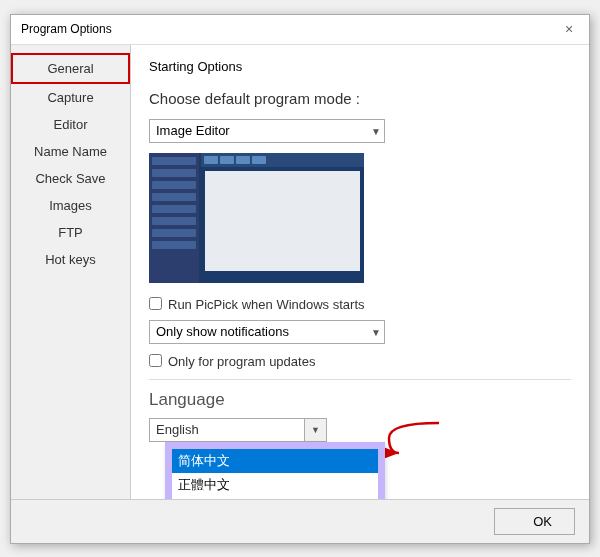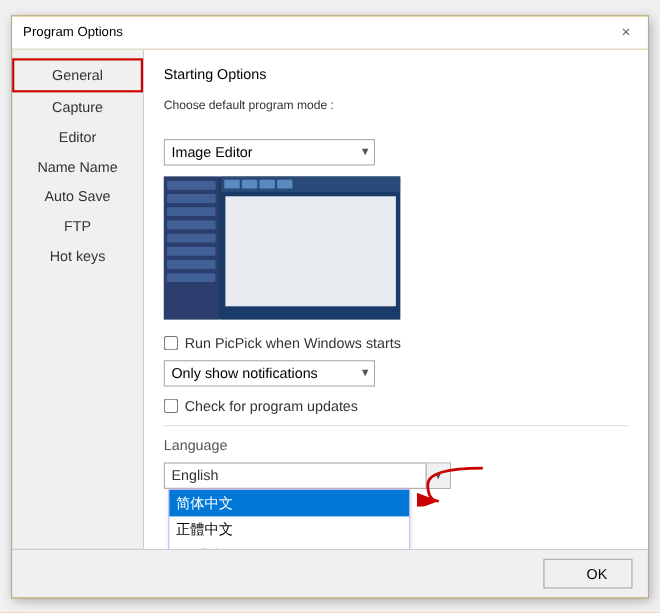--- a/index.html
+++ b/index.html
@@ -10,21 +10,21 @@
       display: flex;
       align-items: center;
       justify-content: center;
       width: 600px;
       height: 557px;
       overflow: hidden;
     }
     .dialog {
       width: 580px;
       height: 530px;
-      background: #eab308;
+      background: #4c1d95;
       border: 1px solid #aaa;
       box-shadow: 2px 2px 10px rgba(0,0,0,0.3);
       display: flex;
       flex-direction: column;
     }
     .title-bar {
       background: #fff;
       padding: 6px 10px;
       display: flex;
       align-items: center;
@@ -78,28 +78,28 @@
       overflow-y: auto;
       position: relative;
     }
     .section-title {
       font-size: 13px;
       color: #000;
       margin-bottom: 12px;
       padding-bottom: 4px;
     }
     .section-label {
-      font-size: 11px;
+      font-size: 15px;
       color: #333;
-      margin-bottom: 24px;
+      margin-bottom: 12px;
     }
     .select-wrapper {
       position: relative;
       display: inline-block;
-      width: 192px;
+      width: 236px;
       margin-bottom: 10px;
     }
     .select-wrapper select {
       width: 100%;
       padding: 3px 24px 3px 6px;
       border: 1px solid #aaa;
       background: #fff;
       font-size: 13px;
       appearance: none;
       -webkit-appearance: none;
@@ -155,46 +155,46 @@
       padding: 0 3px;
     }
     .preview-toolbar-btn {
       width: 14px;
       height: 8px;
       background: #5a8abf;
       border-radius: 1px;
     }
     .checkbox-row {
       display: flex;
-      align-items: center;
+      align-items: flex-start;
       gap: 6px;
       margin-bottom: 8px;
     }
     .checkbox-row input[type="checkbox"] {
       width: 13px;
       height: 13px;
       cursor: pointer;
     }
     .checkbox-label {
       font-size: 13px;
       color: #333;
     }
     .lang-section {
       margin-top: 10px;
       border-top: 1px solid #ddd;
       padding-top: 10px;
     }
     .lang-section-title {
-      font-size: 13px;
+      font-size: 17px;
       color: #555;
       margin-bottom: 8px;
     }
     .lang-select-area {
       position: relative;
-      width: 261px;
+      width: 178px;
     }
     .lang-input-row {
       display: flex;
       align-items: center;
       border: 1px solid #aaa;
       background: #fff;
       height: 24px;
       position: relative;
     }
     .lang-input-text {
@@ -211,23 +211,23 @@
       display: flex;
       align-items: center;
       justify-content: center;
       cursor: pointer;
       font-size: 9px;
       color: #555;
     }
     .lang-dropdown {
       position: absolute;
       top: 24px;
-      left: 4px;
+      left: 16px;
       width: 220px;
-      border: 1px solid #c4b5fd;
+      border: 7px solid #c4b5fd;
       background: #fff;
       z-index: 10;
       box-shadow: 1px 2px 5px rgba(0,0,0,0.15);
     }
     .lang-option {
       padding: 3px 6px;
       font-size: 13px;
       cursor: pointer;
     }
     .lang-option.selected {
@@ -269,21 +269,22 @@
     <button class="close-btn">×</button>
   </div>
 
   <div class="dialog-body">
 
     <div class="sidebar">
       <div class="sidebar-item active">General</div>
       <div class="sidebar-item">Capture</div>
       <div class="sidebar-item">Editor</div>
       <div class="sidebar-item">Name Name</div>
-      <div class="sidebar-item">Auto Save</div>
+      <div class="sidebar-item">Check Save</div>
+      <div class="sidebar-item">Images</div>
       <div class="sidebar-item">FTP</div>
       <div class="sidebar-item">Hot keys</div>
     </div>
 
     <div class="content-area">
       <div class="section-title">Starting Options</div>
 
       <div class="section-label">Choose default program mode :</div>
 
       <div class="select-wrapper">
@@ -330,21 +331,21 @@
           <option>Only show notifications</option>
           <option>Run minimized</option>
           <option>Run normally</option>
         </select>
         <span class="select-arrow">▼</span>
       </div>
 
       
       <div class="checkbox-row">
         <input type="checkbox" style="">
-        <span class="checkbox-label">Check for program updates</span>
+        <span class="checkbox-label">Only for program updates</span>
       </div>
 
       
       <div class="lang-section">
         <div class="lang-section-title">Language</div>
 
         <div class="arrow-container">
           <div class="lang-select-area">
             <div class="lang-input-row">
               <span class="lang-input-text">English</span>

